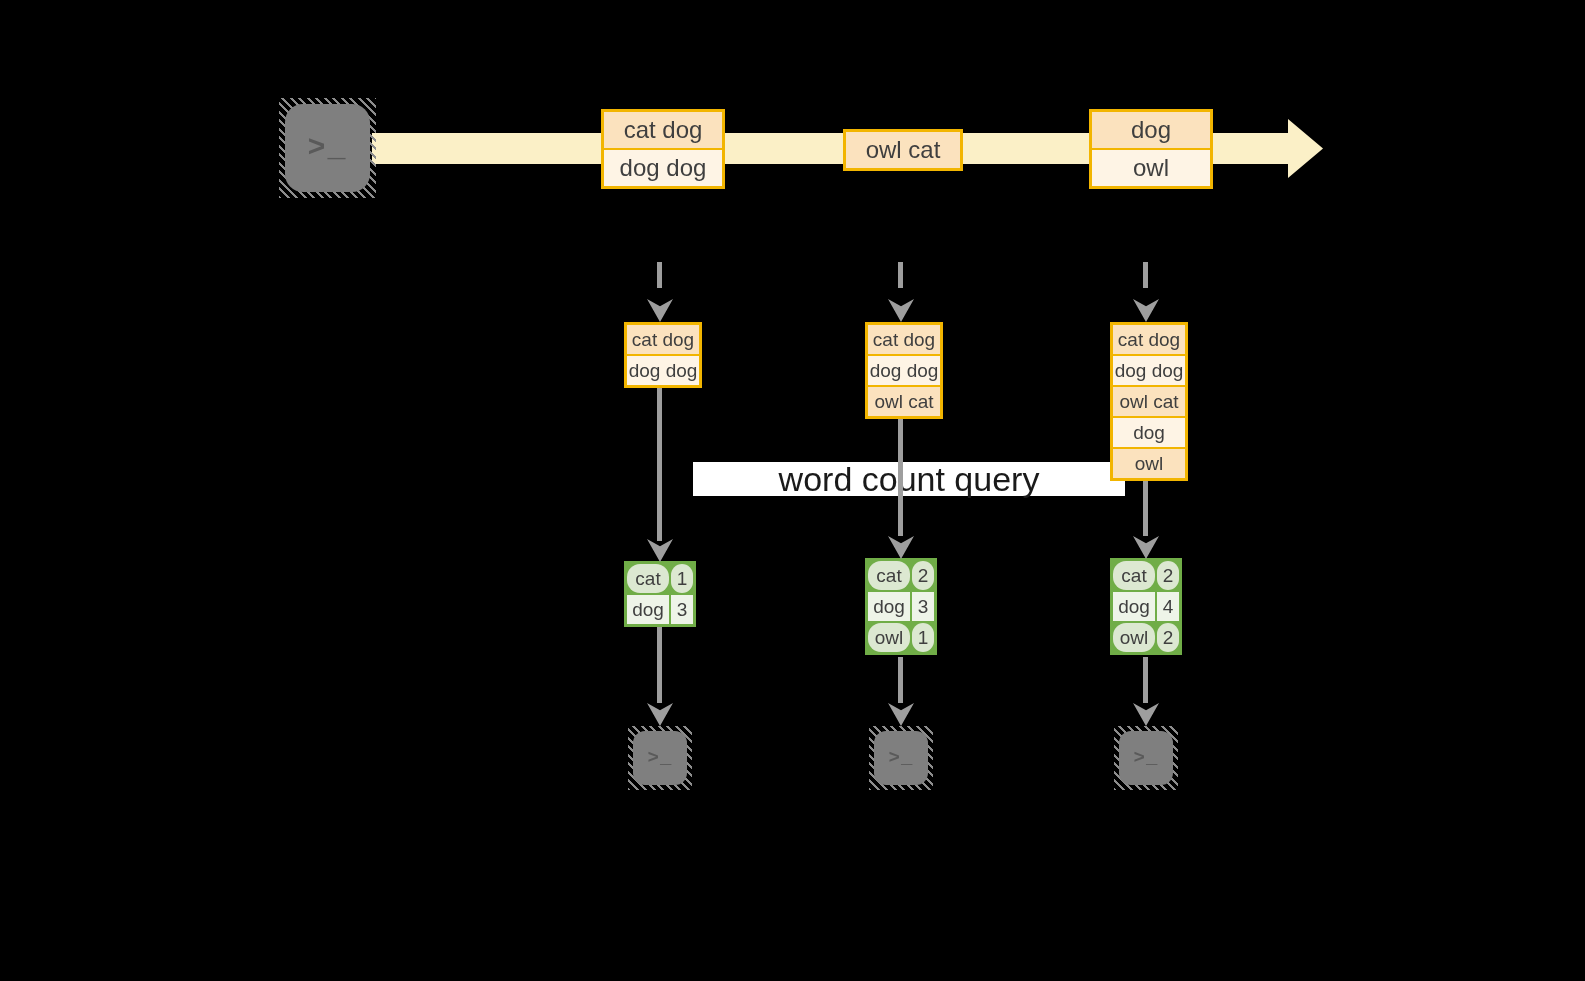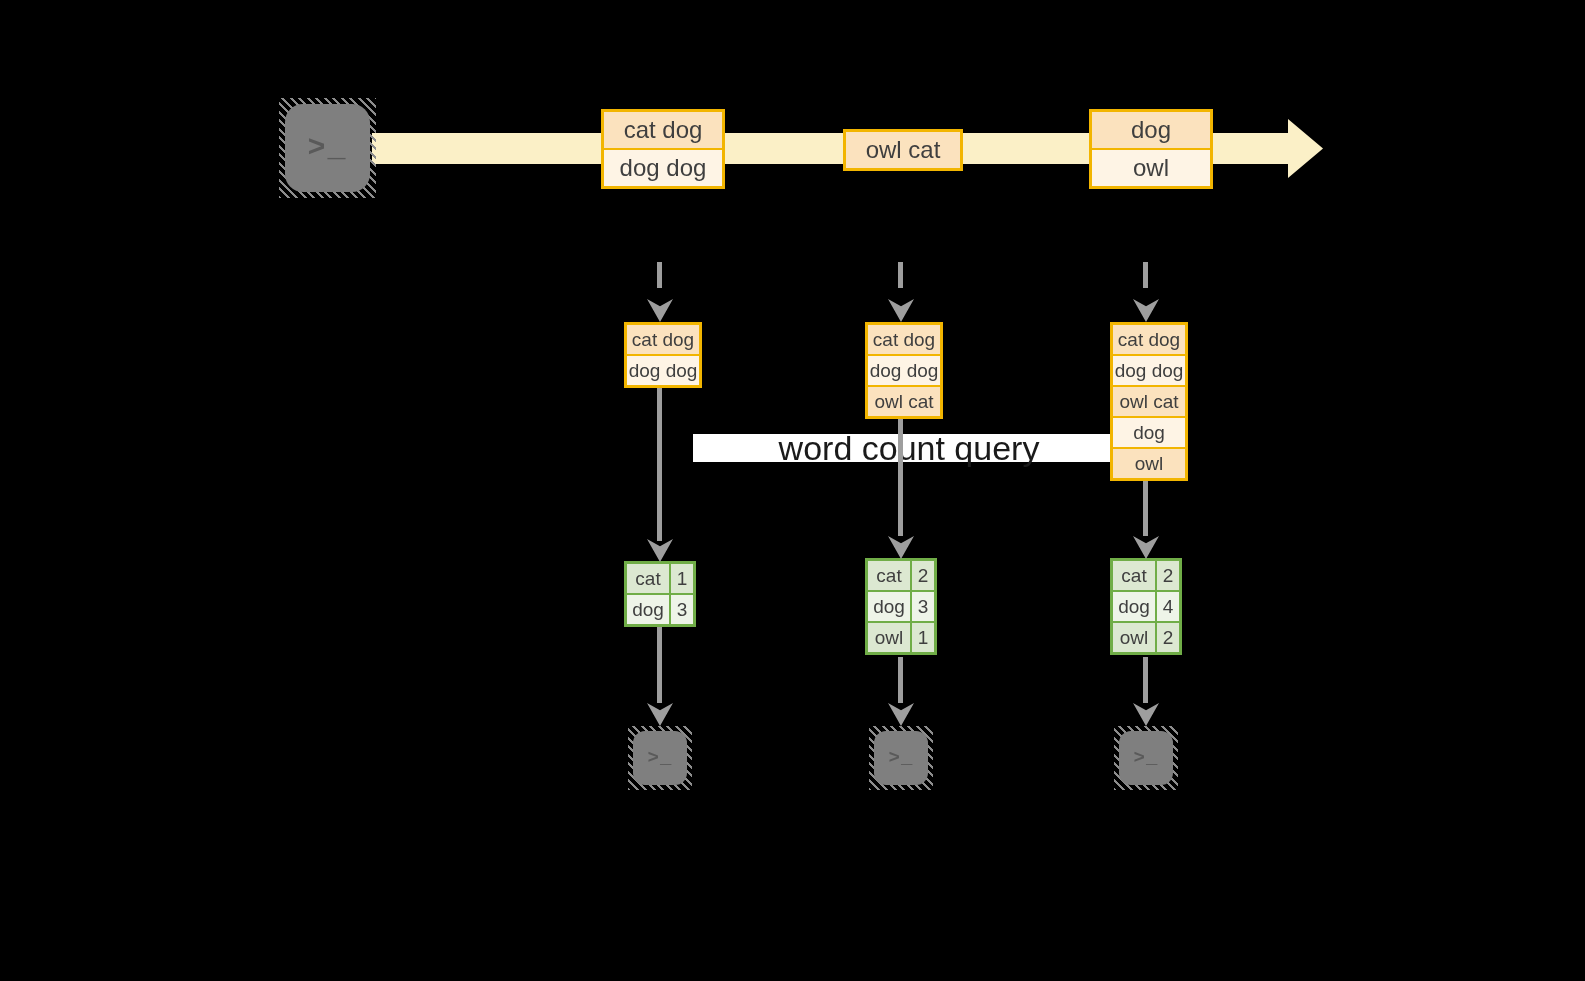--- a/index.html
+++ b/index.html
@@ -42,29 +42,29 @@
   
   .stem{width:5px;background:#9E9E9E;z-index:3;}
   .stem-dashed{width:5px;z-index:3;
     background:repeating-linear-gradient(180deg,#9E9E9E 0 26px,transparent 26px 36px);}
   .head-down{width:26px;height:23px;background:#9E9E9E;z-index:3;
     clip-path:polygon(0 0,50% 32%,100% 0,50% 100%);}
   .d1{left:657px;} .d2{left:898px;} .d3{left:1143px;}
   .h1{left:647px;} .h2{left:888px;} .h3{left:1133px;}
 
   
-  .query-label{left:693px;top:434px;width:432px;height:28px;background:#fff;z-index:1;
+  .query-label{left:693px;top:462px;width:432px;height:34px;background:#fff;z-index:1;
     display:flex;align-items:center;justify-content:center;font-size:34px;color:#1a1a1a;}
 
   
   .gtable{border:3px solid #70AD47;background:#70AD47;display:grid;
           grid-template-columns:42px 22px;gap:2px;z-index:2;}
   .gtable .cell{height:29px;display:flex;align-items:center;justify-content:center;
                 font-size:19px;line-height:1;}
-  .gfill-dark{background:#DCE8D1;} .gfill-light{background:#EEF4E8;}
+  .gfill-dark{background:#DCE8D1;border-radius:13px;} .gfill-light{background:#EEF4E8;}
   .gtable-1{left:624px;top:561px;}
   .gtable-2{left:865px;top:558px;}
   .gtable-3{left:1110px;top:558px;}
 </style>
 </head>
 <body>
 
 <div class="canvas">
 
   <div class="abs term term-src">

